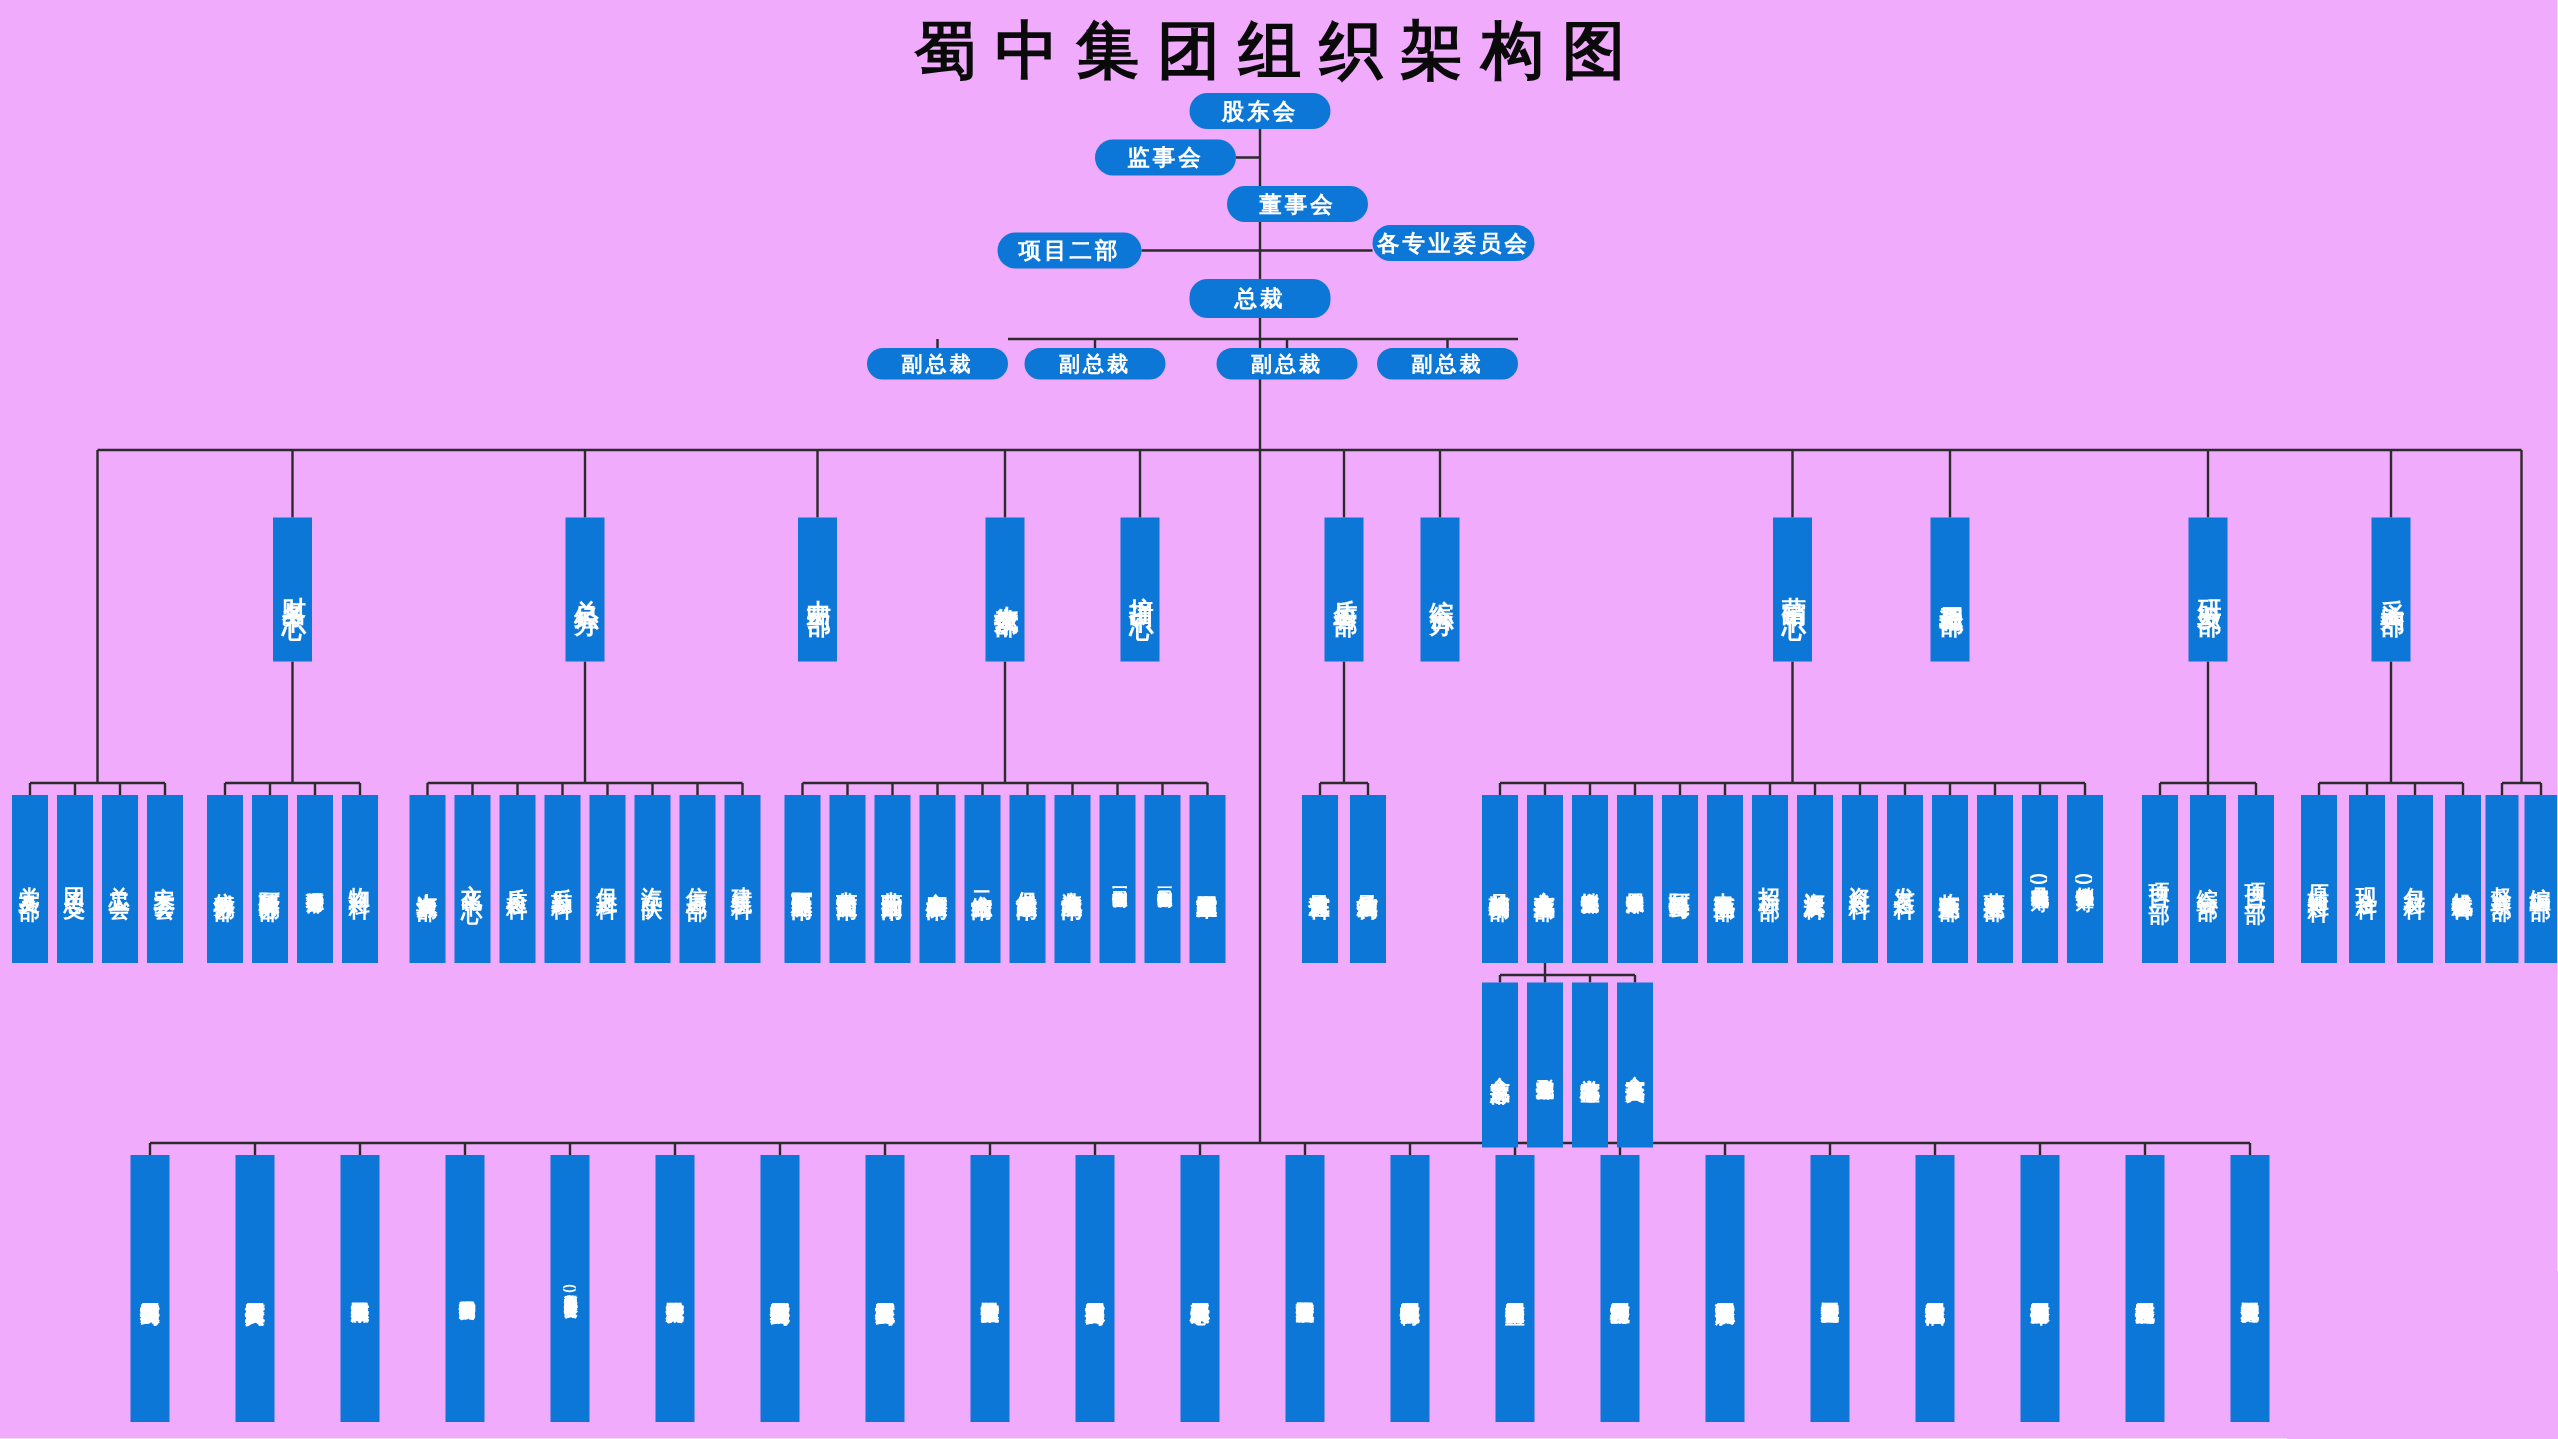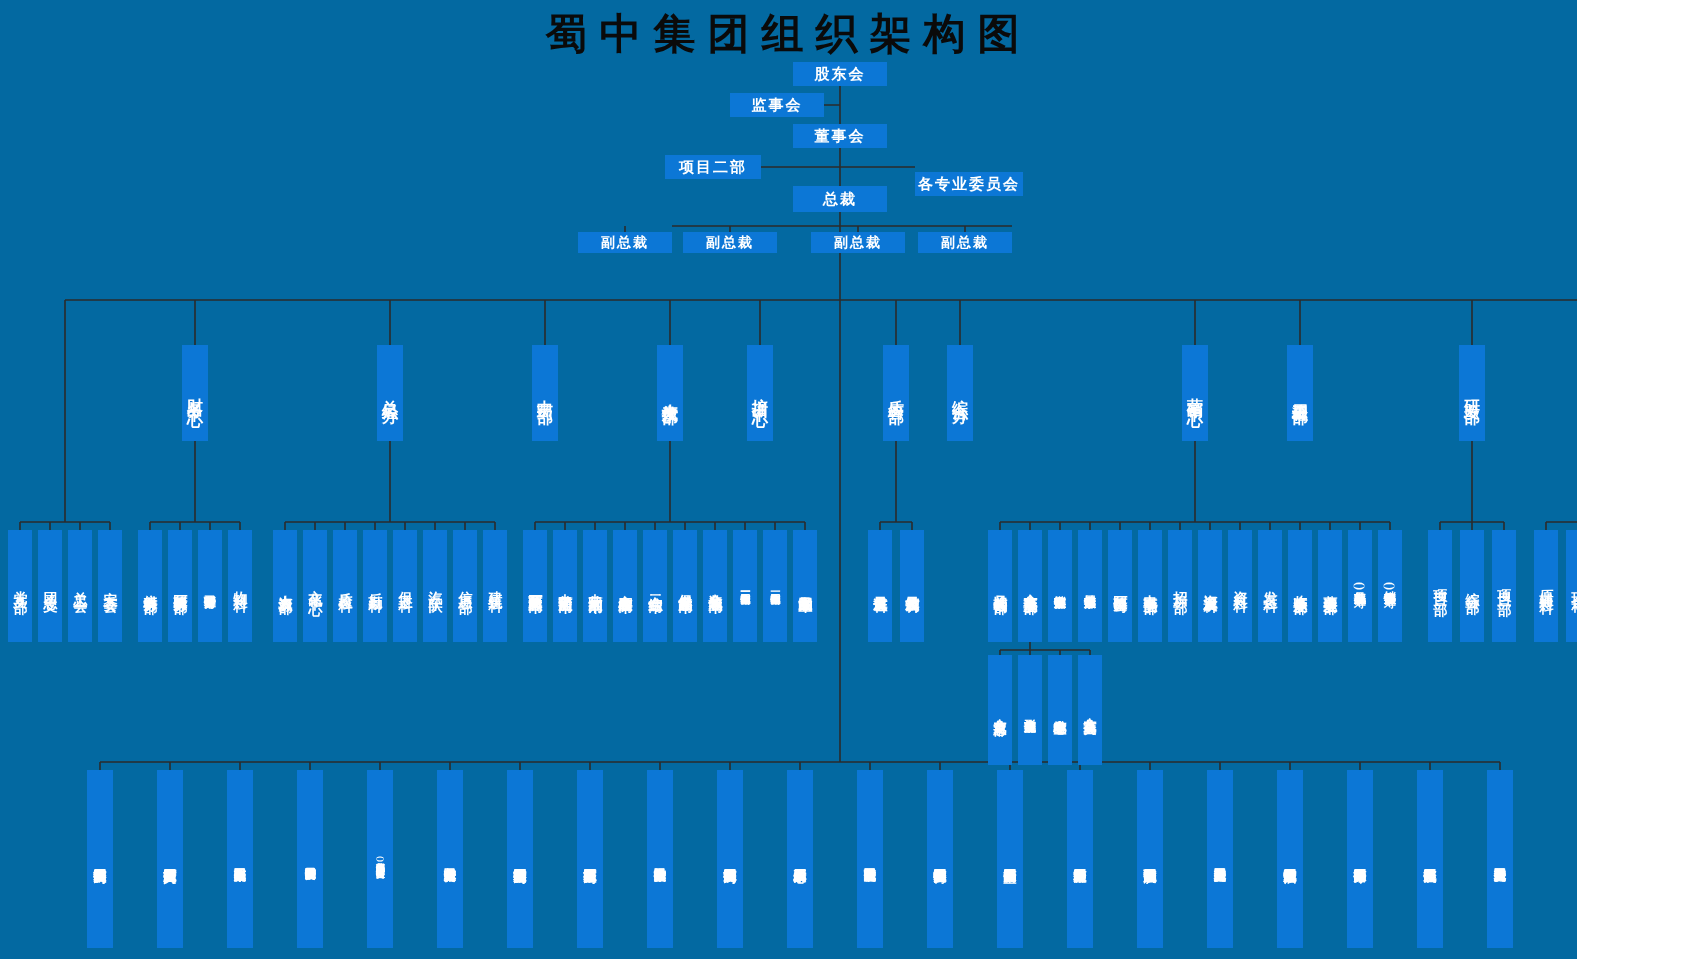--- a/index.html
+++ b/index.html
@@ -1,47 +1,47 @@
 <!DOCTYPE html>
 <html style="--blue: #0c77d6;"><head>
 <meta charset="utf-8">
 <style>
   html,body{margin:0;padding:0;background:#ffffff;}
   .canvas{
-    position:relative;width:1577px;height:959px;background:#0369a1;overflow:hidden;
-    font-family:Liberation Serif, serif;
+    position:relative;width:1705px;height:959px;background:#f0abfc;overflow:hidden;
+    font-family:Liberation Sans, sans-serif;
   }
   svg.lines{position:absolute;left:0;top:0;}
   .title{
     position:absolute;left:0;top:6px;width:100%;text-align:center;
     font-size:42px;font-weight:700;letter-spacing:12px;color:#0a0a0a;
   }
   .hbox,.vbox{
     position:absolute;background:var(--blue,#0c77d6);color:#fff;
     display:flex;align-items:center;justify-content:center;
     box-sizing:border-box;font-weight:700;
   }
-  .hbox{height:24px;font-size:15px;letter-spacing:2px;white-space:nowrap;}
+  .hbox{height:24px;font-size:15px;letter-spacing:2px;white-space:nowrap;border-radius:12px;}
   .vbox{writing-mode:vertical-rl;text-orientation:mixed;line-height:1;}
 </style>
 </head>
 <body>
 
 <div class="canvas">
   <svg class="lines" width="1705" height="959">
     <path id="conn-path" fill="none" stroke="#2b2b2b" stroke-width="1.6" d="M840 86 V762 M824 105 H840 M761 167 H915 M672 226 H1012 M625 226 V232 M730 226 V232 M858 226 V232 M965 226 V232 M65 300 H1681 M65 300 V522 M20 522 H110 M20 522 V530 M50 522 V530 M80 522 V530 M110 522 V530 M195 300 V345 M195 441 V522 M150 522 H240 M150 522 V530 M180 522 V530 M210 522 V530 M240 522 V530 M390 300 V345 M390 441 V522 M285 522 H495 M285 522 V530 M315 522 V530 M345 522 V530 M375 522 V530 M405 522 V530 M435 522 V530 M465 522 V530 M495 522 V530 M545 300 V345 M670 300 V345 M670 441 V522 M535 522 H805 M535 522 V530 M565 522 V530 M595 522 V530 M625 522 V530 M655 522 V530 M685 522 V530 M715 522 V530 M745 522 V530 M775 522 V530 M805 522 V530 M760 300 V345 M896 300 V345 M896 441 V522 M880 522 H912 M880 522 V530 M912 522 V530 M960 300 V345 M1195 300 V345 M1195 441 V522 M1000 522 H1390 M1000 522 V530 M1030 522 V530 M1060 522 V530 M1090 522 V530 M1120 522 V530 M1150 522 V530 M1180 522 V530 M1210 522 V530 M1240 522 V530 M1270 522 V530 M1300 522 V530 M1330 522 V530 M1360 522 V530 M1390 522 V530 M1300 300 V345 M1472 300 V345 M1472 441 V522 M1440 522 H1504 M1440 522 V530 M1472 522 V530 M1504 522 V530 M1594 300 V345 M1594 441 V522 M1546 522 H1642 M1546 522 V530 M1578 522 V530 M1610 522 V530 M1642 522 V530 M1681 300 V522 M1668 522 H1694 M1668 522 V530 M1694 522 V530 M1030 642 V650 M1000 650 H1090 M1000 650 V655 M1030 650 V655 M1060 650 V655 M1090 650 V655 M100 762 H1500 M100 762 V770 M170 762 V770 M240 762 V770 M310 762 V770 M380 762 V770 M450 762 V770 M520 762 V770 M590 762 V770 M660 762 V770 M730 762 V770 M800 762 V770 M870 762 V770 M940 762 V770 M1010 762 V770 M1080 762 V770 M1150 762 V770 M1220 762 V770 M1290 762 V770 M1360 762 V770 M1430 762 V770 M1500 762 V770"></path>
   </svg>
 
   <div class="title">蜀中集团组织架构图</div>
 
   <div class="hbox" style="left:793px;top:62px;width:94px">股东会</div>
   <div class="hbox" style="left:730px;top:93px;width:94px">监事会</div>
-  <div class="hbox" style="left:793px;top:124px;width:94px">董事会</div>
+  <div class="hbox" style="left:818px;top:124px;width:94px">董事会</div>
   <div class="hbox" style="left:665px;top:155px;width:96px">项目二部</div>
-  <div class="hbox" style="left:915px;top:172px;width:108px">各专业委员会</div>
+  <div class="hbox" style="left:915px;top:150px;width:108px">各专业委员会</div>
   <div class="hbox" style="left:793px;top:186px;width:94px;height:26px">总裁</div>
 
   <div id="nodes">
       <div class="hbox" style="left: 578px; top: 232px; width: 94px; height: 21px; font-size: 14px;">副总裁</div>
       <div class="hbox" style="left: 683px; top: 232px; width: 94px; height: 21px; font-size: 14px;">副总裁</div>
       <div class="hbox" style="left: 811px; top: 232px; width: 94px; height: 21px; font-size: 14px;">副总裁</div>
       <div class="hbox" style="left: 918px; top: 232px; width: 94px; height: 21px; font-size: 14px;">副总裁</div>
       <div class="vbox" style="left: 8px; top: 530px; width: 24px; height: 112px; font-size: 14px; letter-spacing: 4px;">党支部</div>
       <div class="vbox" style="left: 38px; top: 530px; width: 24px; height: 112px; font-size: 14px; letter-spacing: 4px;">团总支</div>
       <div class="vbox" style="left: 68px; top: 530px; width: 24px; height: 112px; font-size: 14px; letter-spacing: 4px;">总工会</div>

